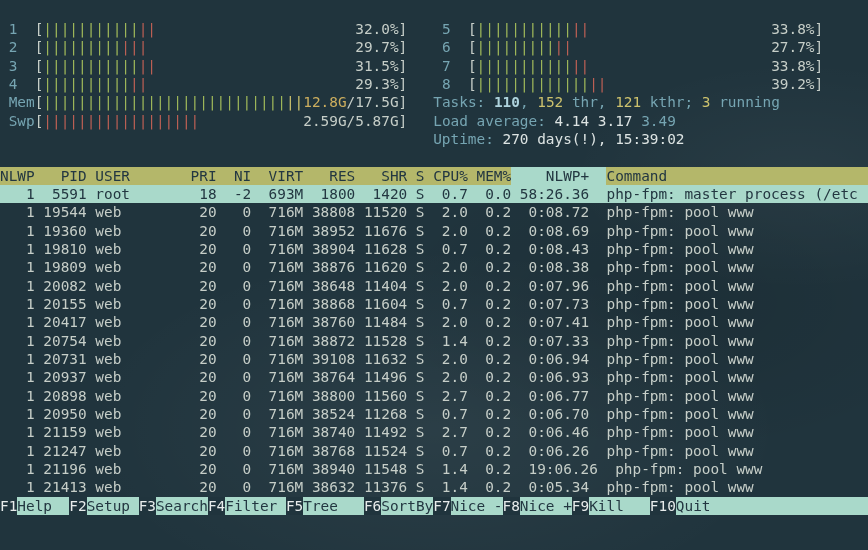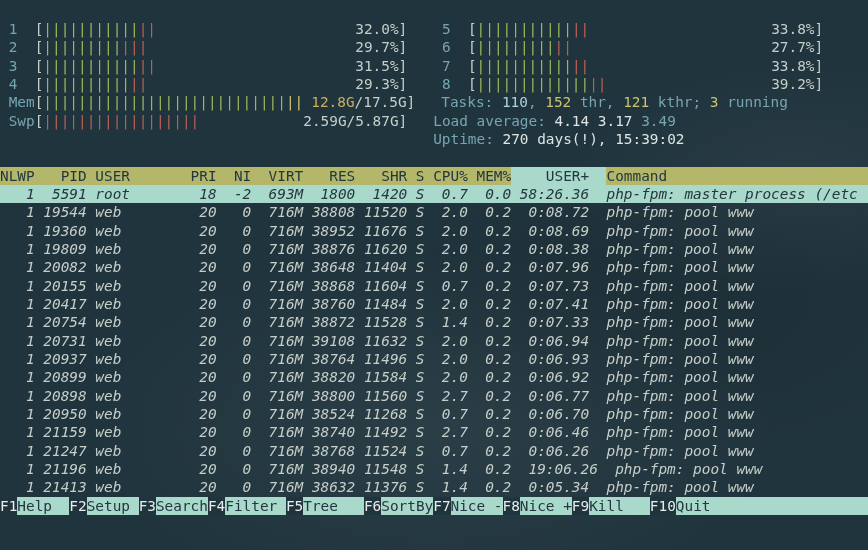--- a/index.html
+++ b/index.html
@@ -18,63 +18,63 @@
       radial-gradient(ellipse 320px 160px at 92% 32%, rgba(255,255,255,0.04), transparent 72%),
       var(--c-bg,#20343d);
   }
   .line{
     height:18.333px;line-height:18.333px;
     white-space:pre;overflow:hidden;
   }
   .line span{display:inline-block;height:100%;white-space:pre;vertical-align:top;}
   .c-fg{color:var(--c-fg,#c6cec8);}
   .c-label{color:var(--c-label,#76a5b2);}
-  .c-bright{color:var(--c-bright,#aed3dd);font-weight:normal;}
+  .c-bright{color:var(--c-bright,#aed3dd);font-weight:bold;}
   .c-yellow{color:var(--c-yellow,#cdc26d);font-weight:normal;}
   .c-white{color:var(--c-white,#dde4e3);font-weight:normal;}
-  .c-memval{color:var(--c-memval,#ccae5e);margin-left:8px;}
+  .c-memval{color:var(--c-memval,#ccae5e);}
   .p-green{color:var(--c-green,#9db659);}
   .p-red{color:var(--c-red,#bb5f54);}
   .p-yellow{color:var(--c-yellow2,#cdc26d);}
   .hdr{background:var(--c-olive,#b4b76a);color:var(--c-dark,#233741);}
   .hdr .seg-olive{background:var(--c-olive,#b4b76a);color:var(--c-dark,#233741);text-align:right;}
   .hdr .seg-cyan{background:var(--c-cyan,#a9d9ca);color:var(--c-dark,#233741);}
-  .row{color:var(--c-fg,#c6cec8);font-style:italic;}
+  .row{color:var(--c-fg,#c6cec8);}
   .row.selected{background:var(--c-cyan,#a9d9ca);color:var(--c-dark,#233741);}
   .fbar{background:var(--c-cyan,#a9d9ca);}
   .fkey{background:var(--c-bg,#20343d);color:var(--c-keytxt,#e8ecec);}
   .flabel{background:var(--c-cyan,#a9d9ca);color:var(--c-dark,#233741);}
 </style>
 </head>
 <body>
 
 <div class="screen">
   <div id="meter-area">
       <div class="line"><span class="c-label"> 1  </span><span class="c-fg">[</span><span class="p-green">|||||||||||</span><span class="p-red">||</span><span class="c-fg">                       </span><span class="c-fg">32.0%</span><span class="c-fg">]</span><span>   </span><span class="c-label"> 5  </span><span class="c-fg">[</span><span class="p-green">|||||||||||</span><span class="p-red">||</span><span class="c-fg">                     </span><span class="c-fg">33.8%</span><span class="c-fg">]</span></div>
       <div class="line"><span class="c-label"> 2  </span><span class="c-fg">[</span><span class="p-green">|||||||||</span><span class="p-red">|||</span><span class="c-fg">                        </span><span class="c-fg">29.7%</span><span class="c-fg">]</span><span>   </span><span class="c-label"> 6  </span><span class="c-fg">[</span><span class="p-green">|||||||||</span><span class="p-red">||</span><span class="c-fg">                       </span><span class="c-fg">27.7%</span><span class="c-fg">]</span></div>
       <div class="line"><span class="c-label"> 3  </span><span class="c-fg">[</span><span class="p-green">|||||||||||</span><span class="p-red">||</span><span class="c-fg">                       </span><span class="c-fg">31.5%</span><span class="c-fg">]</span><span>   </span><span class="c-label"> 7  </span><span class="c-fg">[</span><span class="p-green">|||||||||||</span><span class="p-red">||</span><span class="c-fg">                     </span><span class="c-fg">33.8%</span><span class="c-fg">]</span></div>
       <div class="line"><span class="c-label"> 4  </span><span class="c-fg">[</span><span class="p-green">||||||||||</span><span class="p-red">||</span><span class="c-fg">                        </span><span class="c-fg">29.3%</span><span class="c-fg">]</span><span>   </span><span class="c-label"> 8  </span><span class="c-fg">[</span><span class="p-green">|||||||||||||</span><span class="p-red">||</span><span class="c-fg">                   </span><span class="c-fg">39.2%</span><span class="c-fg">]</span></div>
       <div class="line"><span class="c-label"> Mem</span><span class="c-fg">[</span><span class="p-green">||||||||||||||||||||||||||||</span><span class="p-yellow">||</span><span class="c-fg"></span><span class="c-memval">12.8G</span><span class="c-fg">/17.5G</span><span class="c-fg">]</span><span>   </span><span class="c-label">Tasks: </span><span class="c-bright">110</span><span class="c-label">, </span><span class="c-yellow">152</span><span class="c-label"> thr, </span><span class="c-yellow">121</span><span class="c-label"> kthr; </span><span class="c-yellow">3</span><span class="c-label"> running</span></div>
       <div class="line"><span class="c-label"> Swp</span><span class="c-fg">[</span><span class="p-red">||||||||||||||||||</span><span class="c-fg">            </span><span class="c-fg">2.59G/5.87G</span><span class="c-fg">]</span><span>   </span><span class="c-label">Load average: </span><span class="c-white">4.14 </span><span class="c-white">3.17 </span><span class="c-label">3.49</span></div>
       <div class="line"><span>                                                  </span><span class="c-label">Uptime: </span><span class="c-white">270 days(!), 15:39:02</span></div>
       <div class="line"><span>                                                  </span></div>
     </div>
   <div id="table-area">
-      <div class="line hdr"><span class="seg-olive">NLWP   PID USER       PRI  NI  VIRT   RES   SHR S CPU% MEM%</span><span class="seg-cyan">    USER+  </span><span class="seg-olive">Command                       </span></div>
+      <div class="line hdr"><span class="seg-olive">NLWP   PID USER       PRI  NI  VIRT   RES   SHR S CPU% MEM%</span><span class="seg-cyan">    NLWP+  </span><span class="seg-olive">Command                       </span></div>
       <div class="line row selected"><span>   1  5591 root        18  -2  693M  1800  1420 S  0.7  0.0 58:26.36  php-fpm: master process (/etc </span></div>
       <div class="line row"><span>   1 19544 web         20   0  716M 38808 11520 S  2.0  0.2  0:08.72  php-fpm: pool www             </span></div>
       <div class="line row"><span>   1 19360 web         20   0  716M 38952 11676 S  2.0  0.2  0:08.69  php-fpm: pool www             </span></div>
+      <div class="line row"><span>   1 19810 web         20   0  716M 38904 11628 S  0.7  0.2  0:08.43  php-fpm: pool www             </span></div>
       <div class="line row"><span>   1 19809 web         20   0  716M 38876 11620 S  2.0  0.2  0:08.38  php-fpm: pool www             </span></div>
       <div class="line row"><span>   1 20082 web         20   0  716M 38648 11404 S  2.0  0.2  0:07.96  php-fpm: pool www             </span></div>
       <div class="line row"><span>   1 20155 web         20   0  716M 38868 11604 S  0.7  0.2  0:07.73  php-fpm: pool www             </span></div>
       <div class="line row"><span>   1 20417 web         20   0  716M 38760 11484 S  2.0  0.2  0:07.41  php-fpm: pool www             </span></div>
       <div class="line row"><span>   1 20754 web         20   0  716M 38872 11528 S  1.4  0.2  0:07.33  php-fpm: pool www             </span></div>
       <div class="line row"><span>   1 20731 web         20   0  716M 39108 11632 S  2.0  0.2  0:06.94  php-fpm: pool www             </span></div>
       <div class="line row"><span>   1 20937 web         20   0  716M 38764 11496 S  2.0  0.2  0:06.93  php-fpm: pool www             </span></div>
-      <div class="line row"><span>   1 20899 web         20   0  716M 38820 11584 S  2.0  0.2  0:06.92  php-fpm: pool www             </span></div>
       <div class="line row"><span>   1 20898 web         20   0  716M 38800 11560 S  2.7  0.2  0:06.77  php-fpm: pool www             </span></div>
       <div class="line row"><span>   1 20950 web         20   0  716M 38524 11268 S  0.7  0.2  0:06.70  php-fpm: pool www             </span></div>
       <div class="line row"><span>   1 21159 web         20   0  716M 38740 11492 S  2.7  0.2  0:06.46  php-fpm: pool www             </span></div>
       <div class="line row"><span>   1 21247 web         20   0  716M 38768 11524 S  0.7  0.2  0:06.26  php-fpm: pool www             </span></div>
       <div class="line row"><span>   1 21196 web         20   0  716M 38940 11548 S  1.4  0.2  19:06.26  php-fpm: pool www             </span></div>
       <div class="line row"><span>   1 21413 web         20   0  716M 38632 11376 S  1.4  0.2  0:05.34  php-fpm: pool www             </span></div>
     </div>
   <div id="fbar-area">
       <div class="line fbar"><span class="fkey">F1</span><span class="flabel">Help  </span><span class="fkey">F2</span><span class="flabel">Setup </span><span class="fkey">F3</span><span class="flabel">Search</span><span class="fkey">F4</span><span class="flabel">Filter </span><span class="fkey">F5</span><span class="flabel">Tree   </span><span class="fkey">F6</span><span class="flabel">SortBy</span><span class="fkey">F7</span><span class="flabel">Nice -</span><span class="fkey">F8</span><span class="flabel">Nice +</span><span class="fkey">F9</span><span class="flabel">Kill   </span><span class="fkey">F10</span><span class="flabel">Quit                  </span></div>
     </div>

